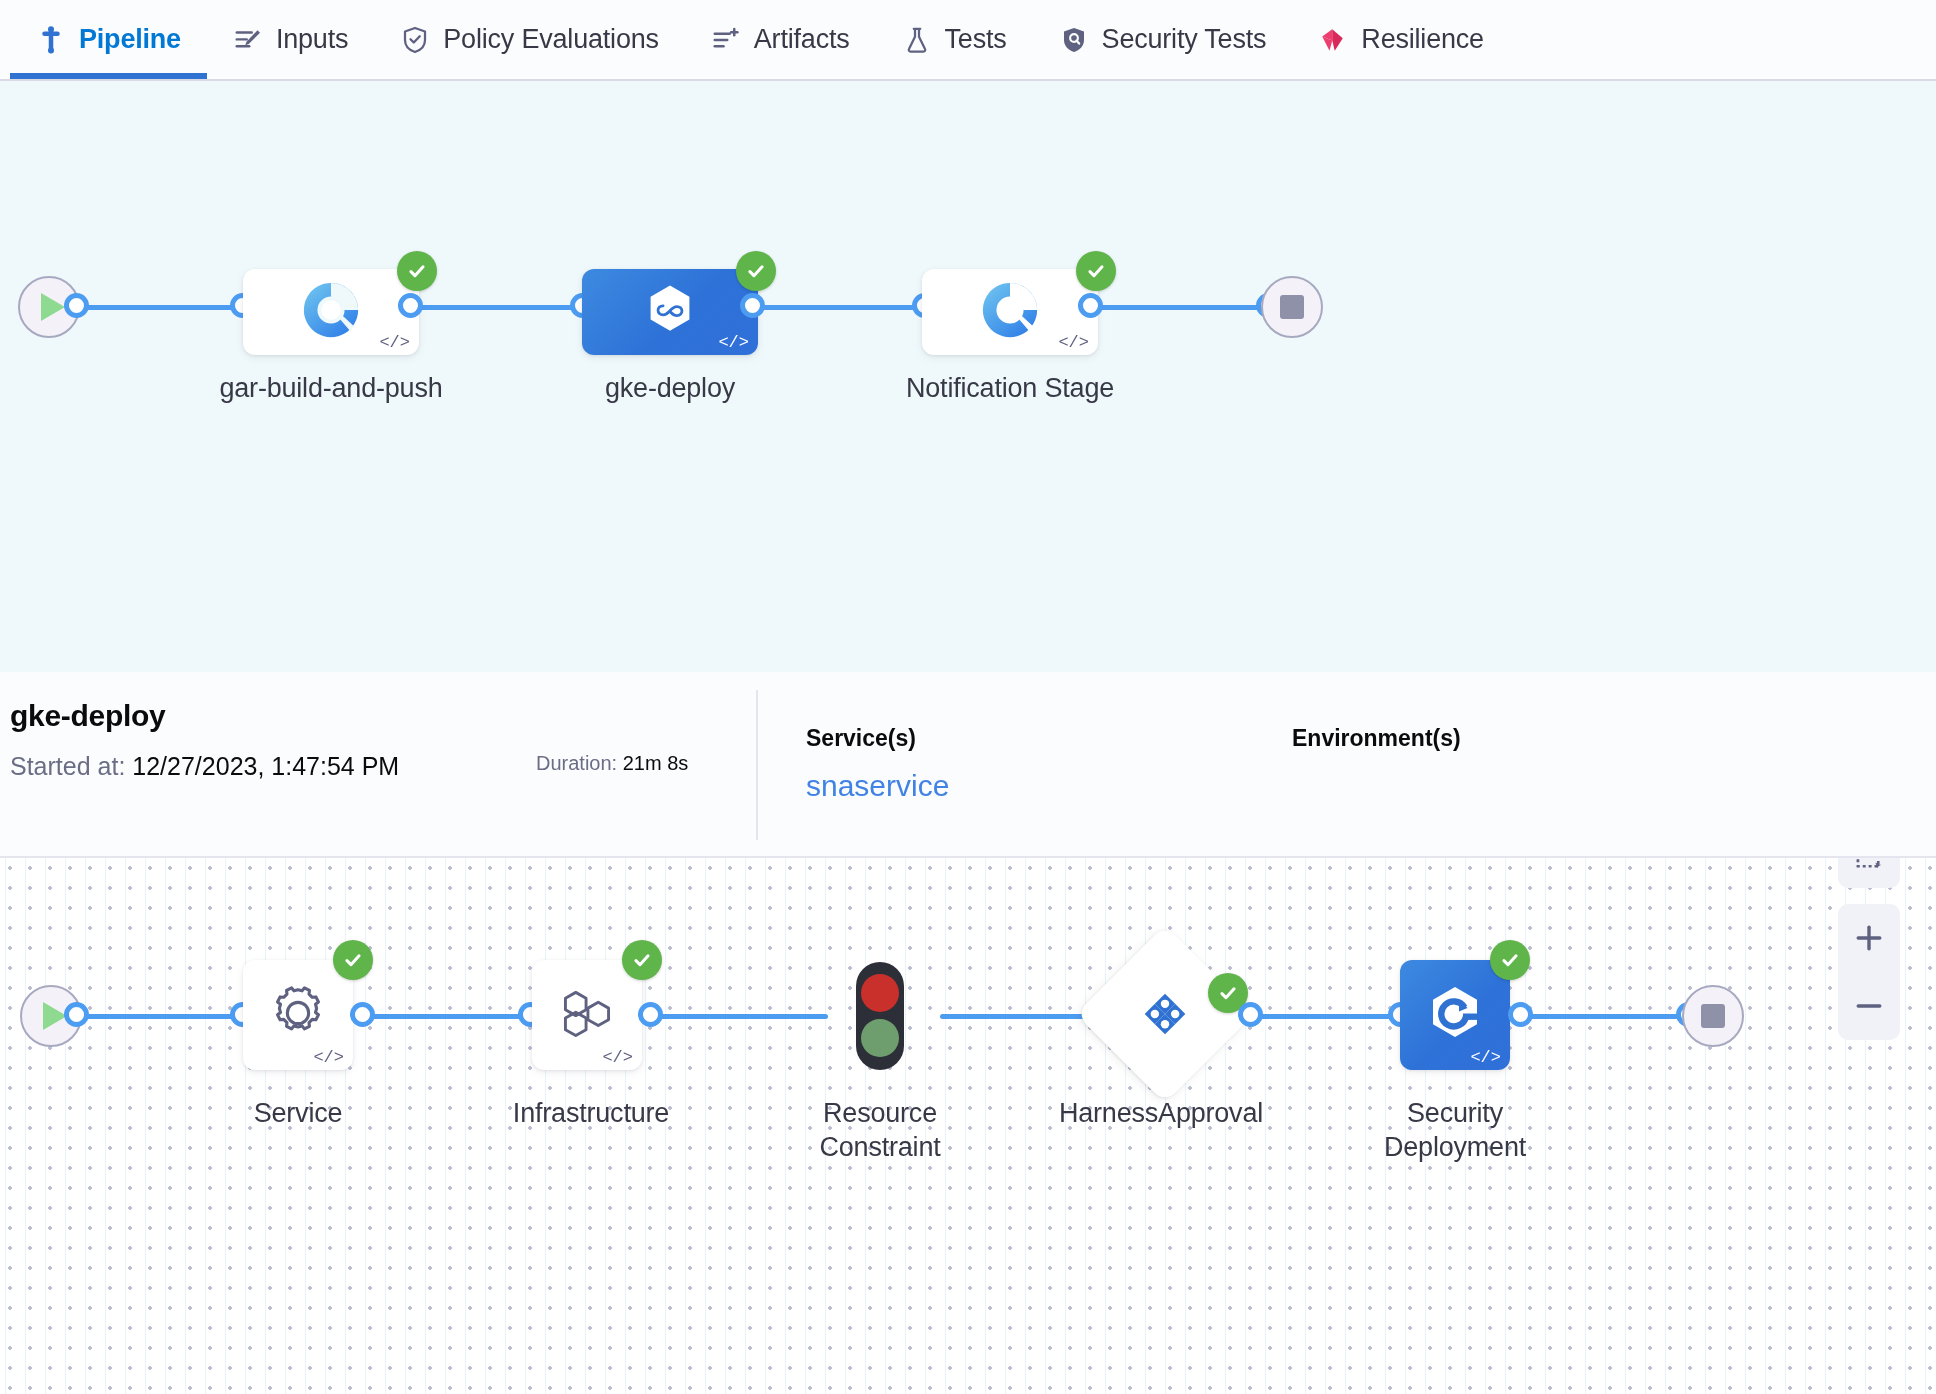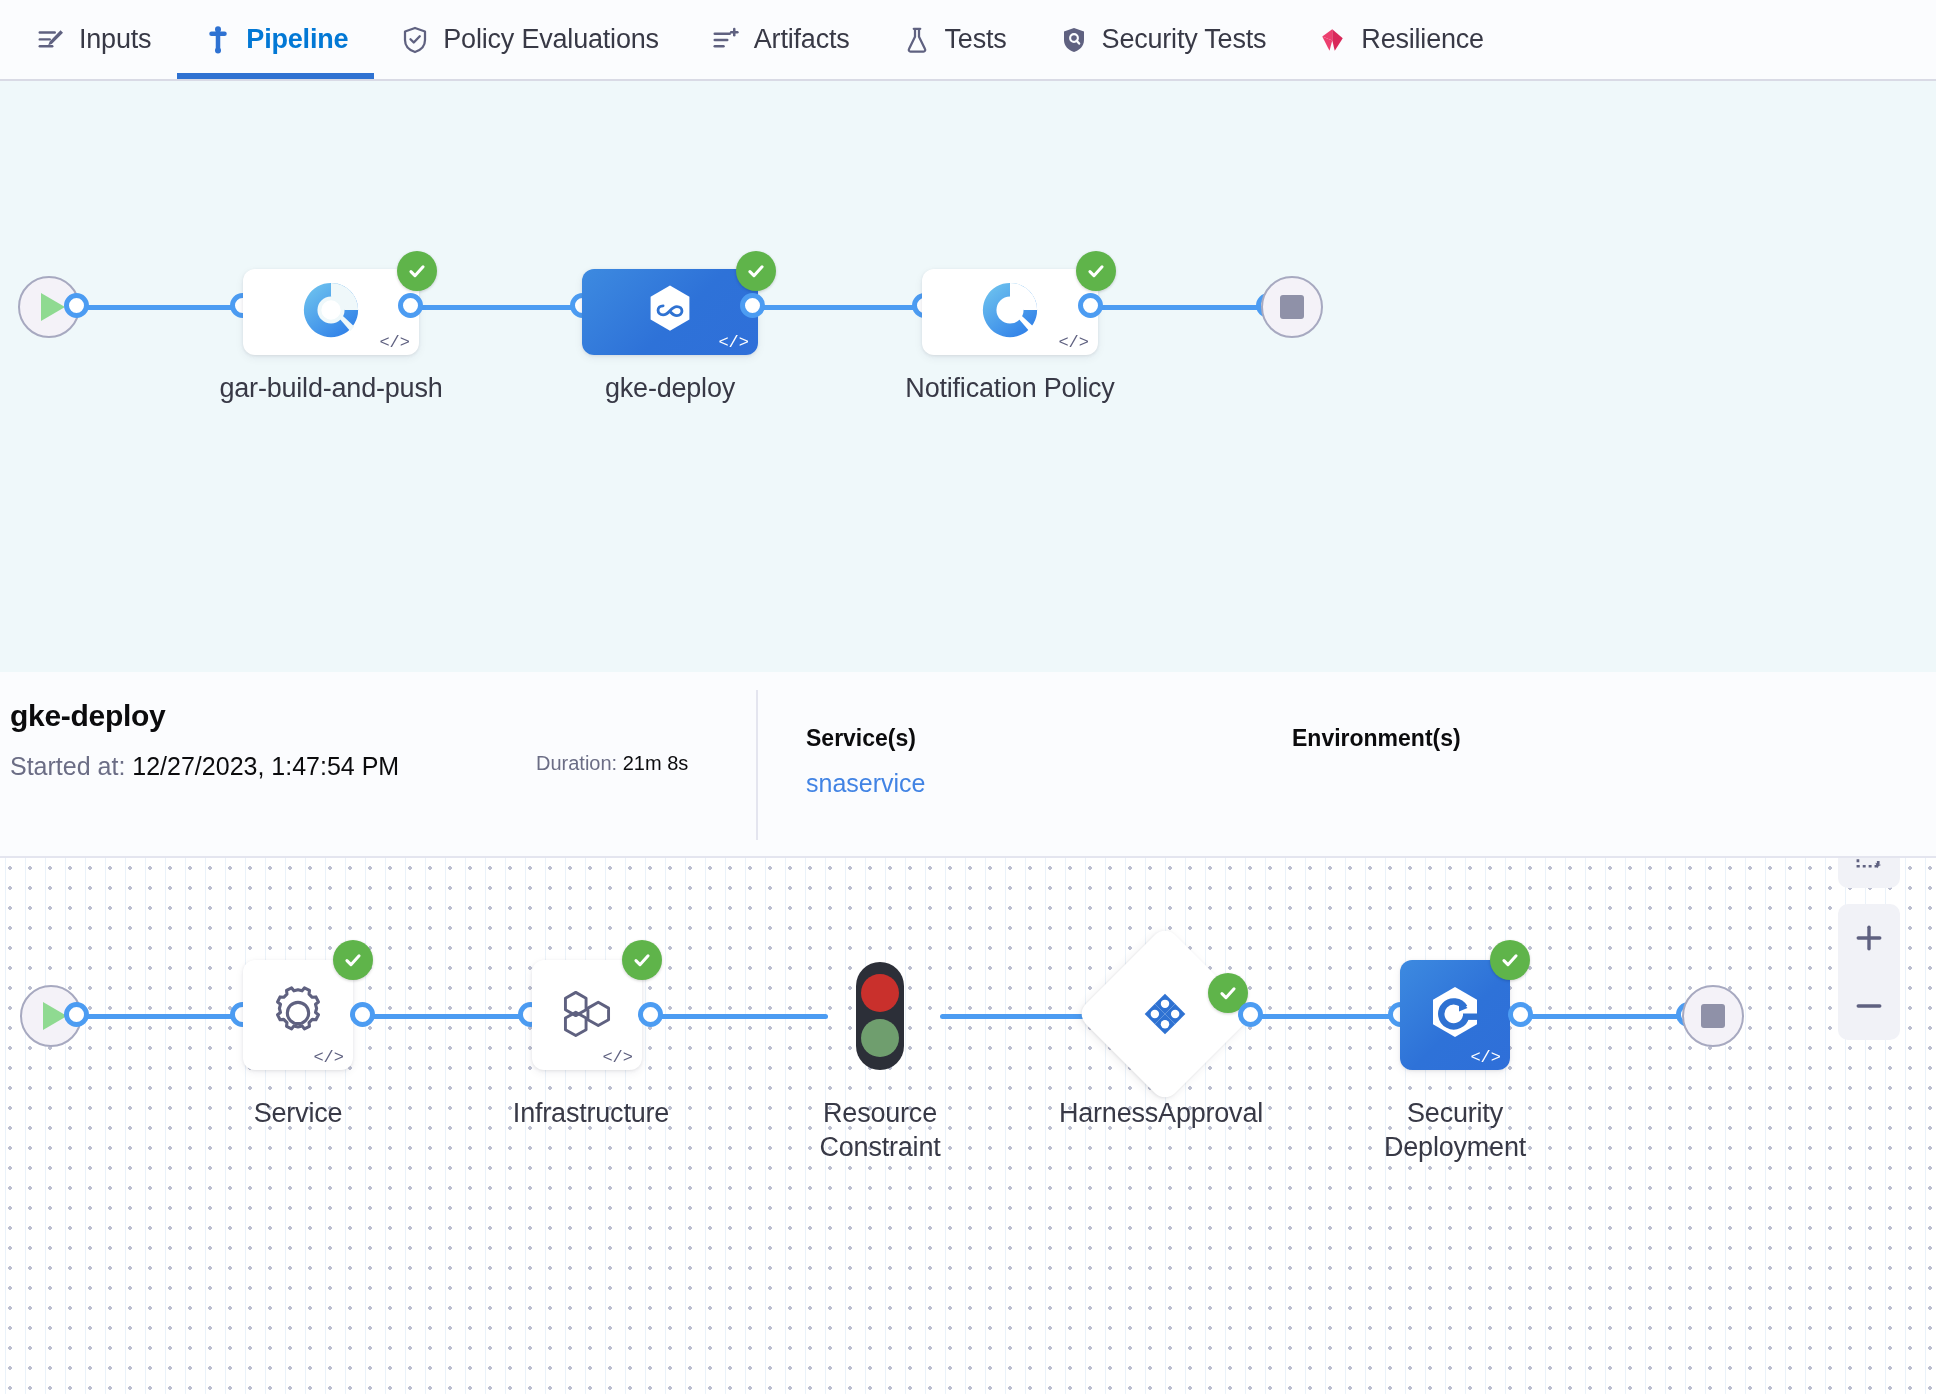--- a/index.html
+++ b/index.html
@@ -60,21 +60,21 @@
     font-size: 20px; color: #0b0b0d; white-space: nowrap;
   }
   .muted { color: #6b6d85; }
   .vdiv {
     position: absolute; top: 18px; width: 2px; height: 150px; background: #e4e5ef;
   }
   .col-head {
     position: absolute; font-size: 23px; font-weight: bold; color: #0b0b0d;
   }
   .col-val {
-    position: absolute; font-size: 25px; color: #4183e4; white-space: nowrap;
+    position: absolute; font-size: 30px; color: #4183e4; white-space: nowrap;
   }
   .col-val .gray { color: #84869b; }
   .col-val a { color: #4183e4; text-decoration: none; }
 
   
   .stage-graph {
     position: absolute; left: 0; top: 858px; width: 1936px; height: 536px;
     background-color: #ffffff;
     background-image:
       linear-gradient(to right, rgba(218,232,245,0.55) 1px, transparent 1px),
@@ -147,44 +147,44 @@
     display: flex; flex-direction: column; align-items: center;
   }
 </style>
 </head>
 <body>
 
 <div class="app">
 
   <div class="tabbar">
 
+    <div class="tab active">
+      <span class="tab-icon">
+        <svg viewBox="0 0 24 24" width="30" height="30">
+          <rect x="10.2" y="2" width="3.6" height="20" rx="1.6" fill="#2f72d2"></rect>
+          <rect x="5" y="5.2" width="14" height="3.6" rx="1.8" fill="#2f72d2"></rect>
+          <circle cx="12" cy="3.4" r="2.4" fill="#2f72d2"></circle>
+          <circle cx="12" cy="20.4" r="2.4" fill="#2f72d2"></circle>
+        </svg>
+      </span>
+      <span class="tab-label">Pipeline</span>
+    </div>
+
     <div class="tab">
       <span class="tab-icon">
         <svg viewBox="0 0 24 24" width="30" height="30">
           <g stroke="#5f6180" stroke-width="1.9" stroke-linecap="round">
             <line x1="3" y1="6" x2="15" y2="6"></line>
             <line x1="3" y1="11.5" x2="11" y2="11.5"></line>
             <line x1="3" y1="17" x2="13" y2="17"></line>
           </g>
           <path d="M19.6 4.2 L21.6 6.2 L12.6 15.2 L9.8 16.2 L10.8 13.4 Z" fill="#5f6180"></path>
         </svg>
       </span>
       <span class="tab-label">Inputs</span>
-    </div>
-
-    <div class="tab active">
-      <span class="tab-icon">
-        <svg viewBox="0 0 24 24" width="30" height="30">
-          <rect x="10.2" y="2" width="3.6" height="20" rx="1.6" fill="#2f72d2"></rect>
-          <rect x="5" y="5.2" width="14" height="3.6" rx="1.8" fill="#2f72d2"></rect>
-          <circle cx="12" cy="3.4" r="2.4" fill="#2f72d2"></circle>
-          <circle cx="12" cy="20.4" r="2.4" fill="#2f72d2"></circle>
-        </svg>
-      </span>
-      <span class="tab-label">Pipeline</span>
     </div>
 
     <div class="tab">
       <span class="tab-icon">
         <svg viewBox="0 0 24 24" width="30" height="30">
           <path d="M12 2.4 L20 5.2 V12 c0 5-3.6 8.2-8 9.6 C7.6 20.2 4 17 4 12 V5.2 Z" fill="none" stroke="#5f6180" stroke-width="1.8" stroke-linejoin="round"></path>
           <path d="M8.4 11.4 l2.6 2.6 l4.8 -5" fill="none" stroke="#5f6180" stroke-width="1.9" stroke-linecap="round" stroke-linejoin="round"></path>
         </svg>
       </span>
       <span class="tab-label">Policy Evaluations</span>
@@ -312,21 +312,21 @@
         </svg>
       </span>
       <span class="code-glyph">&lt;/&gt;</span>
       <div class="status-badge" style="right:-18px; top:-18px;">
         <svg viewBox="0 0 24 24" width="26" height="26">
           <path d="M6.4 12.6 l3.7 3.7 l7.5 -8.2" fill="none" stroke="#ffffff" stroke-width="2.8" stroke-linecap="round" stroke-linejoin="round"></path>
         </svg>
       </div>
     </div>
     <div class="port" style="left:1078px; top:212px;"></div>
-    <div class="node-label" style="left:900px; top:290px; width:220px;">Notification Policy</div>
+    <div class="node-label" style="left:900px; top:290px; width:220px;">Notification Stage</div>
 
     <div class="port" style="left:1256px; top:212px;"></div>
     <div class="terminal" style="left:1261px; top:195px;">
       <div class="stop-sq"></div>
     </div>
   </div>
 
   <div class="infobar">
     <div class="stage-title" style="top:27px;">gke-deploy</div>
 

